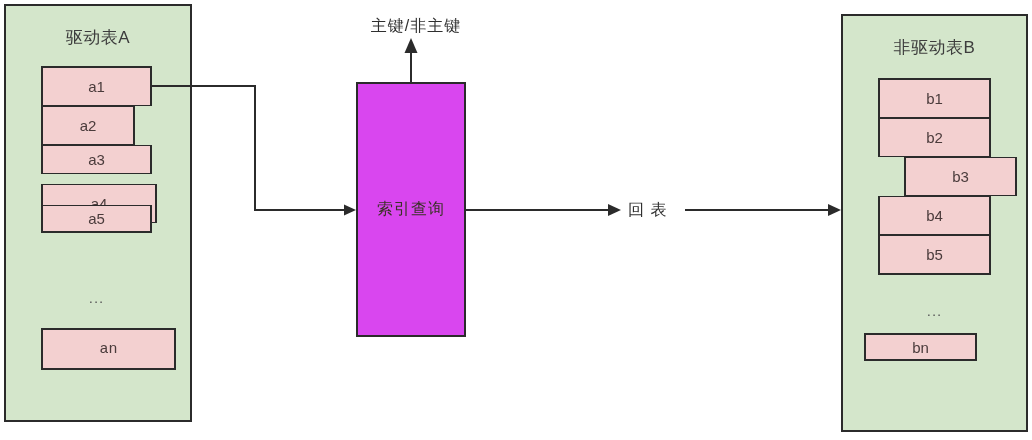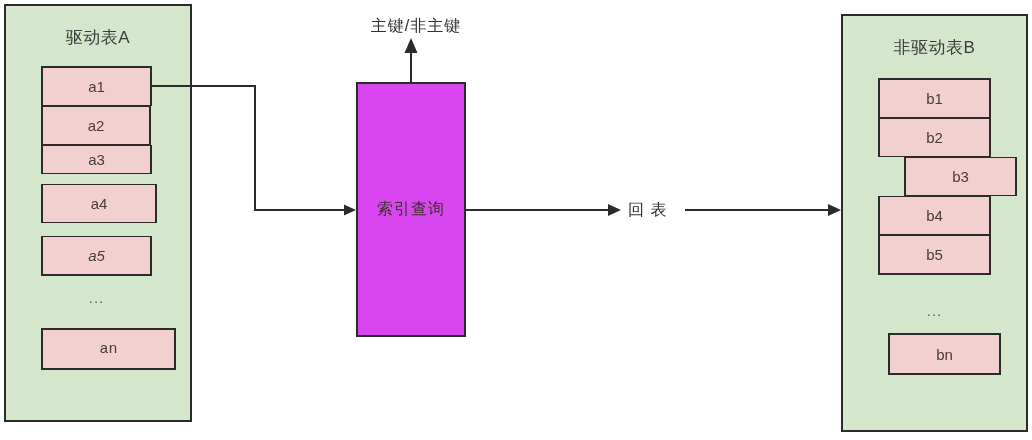--- a/index.html
+++ b/index.html
@@ -101,24 +101,24 @@
 </head>
 <body>
 
 <div id="diagram">
 
   <div class="table-container" style="left:4px; top:4px; width:188px; height:418px;">
   </div>
   <div class="table-title" style="left:4px; top:26px; width:188px;">驱动表A</div>
 
   <div class="cell stacked first" style="left:41px; top:66px; width:111px; height:40px;">a1</div>
-  <div class="cell stacked" style="left:41px; top:106px; width:110px; height:39px;">a2</div>
+  <div class="cell stacked" style="left:41px; top:106px; width:94px; height:39px;">a2</div>
   <div class="cell stacked" style="left:41px; top:145px; width:111px; height:29px;">a3</div>
   <div class="cell stacked" style="left:41px; top:184px; width:116px; height:39px;">a4</div>
-  <div class="cell stacked last" style="left:41px; top:236px; width:111px; height:40px;font-style:italic;">a5</div>
+  <div class="cell stacked last" style="left:41px; top:205px; width:111px; height:28px;">a5</div>
 
   <div class="ellipsis" style="left:41px; top:290px; width:111px;">...</div>
 
   <div class="cell" style="left:41px; top:328px; width:135px; height:42px;font-family:Liberation Mono, monospace;">an</div>
 
   <div class="label-free" style="left:360px; top:16px; width:112px; text-align:center;">主键/非主键</div>
 
   <div class="proc-box" style="left:356px; top:82px; width:110px; height:255px;">索引查询</div>
 
   <div class="label-free" style="left:628px; top:200px;">回 表</div>
@@ -128,21 +128,21 @@
   <div class="table-title" style="left:841px; top:36px; width:187px;">非驱动表B</div>
 
   <div class="cell stacked first" style="left:878px; top:78px; width:113px; height:40px;">b1</div>
   <div class="cell stacked" style="left:878px; top:118px; width:113px; height:39px;">b2</div>
   <div class="cell stacked" style="left:878px; top:157px; width:113px; height:39px;margin-left:26px;">b3</div>
   <div class="cell stacked" style="left:878px; top:196px; width:113px; height:39px;">b4</div>
   <div class="cell stacked last" style="left:878px; top:235px; width:113px; height:40px;">b5</div>
 
   <div class="ellipsis" style="left:878px; top:303px; width:113px;">...</div>
 
-  <div class="cell" style="left:888px; top:333px; width:113px; height:42px;">bn</div>
+  <div class="cell" style="left:864px; top:333px; width:113px; height:28px;">bn</div>
 
   <svg class="wires" viewBox="0 0 1032 440">
 
     <path class="wire" d="M 152 86 L 255 86 L 255 210 L 347 210"></path>
     <polygon class="arrowhead" points="356,210 344,204.5 344,215.5"></polygon>
 
     <path class="wire" d="M 411 82 L 411 52"></path>
     <polygon class="arrowhead" points="411,38 404.5,53 417.5,53"></polygon>
 
     <path class="wire" d="M 466 210 L 610 210"></path>

